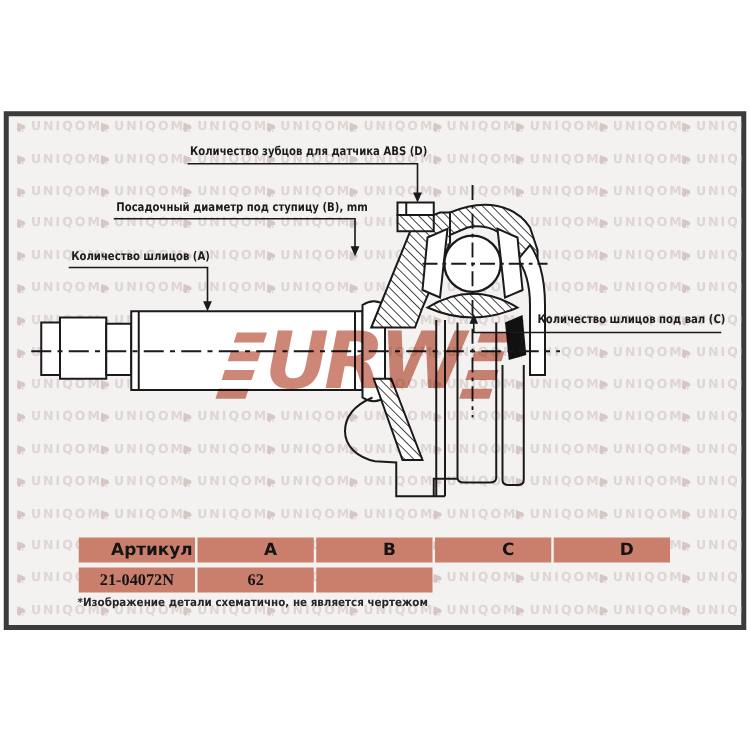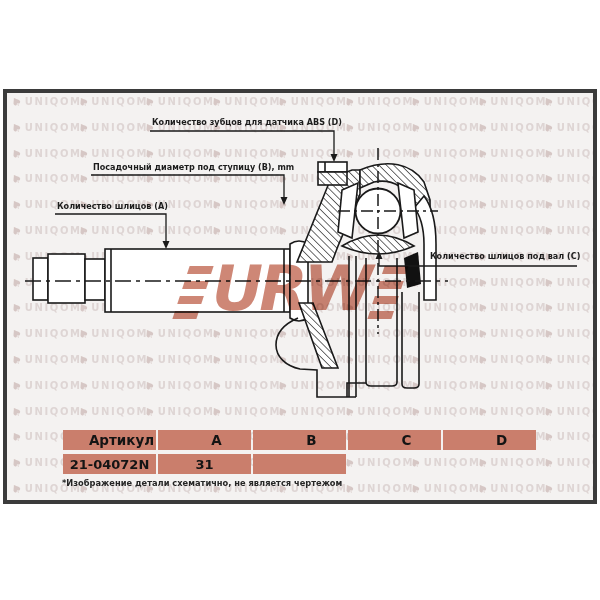--- a/index.html
+++ b/index.html
@@ -45,21 +45,21 @@
   
   .spec{
     position:absolute;left:63px;top:430px;z-index:4;display:grid;
     grid-template-columns:repeat(5,93px);column-gap:2px;row-gap:4px;
   }
   .cell{
     height:20px;background:#ca7e6c;color:#141414;display:flex;align-items:center;
     justify-content:center;font-weight:bold;
   }
   .cell.h{font-size:13.5px;padding-left:24px;}
-  .cell.v{font-size:13px;}
+  .cell.v{font-size:13px;font-family:Liberation Serif, serif;}
   .footnote{
     position:absolute;left:62px;top:478px;z-index:4;font-size:9px;font-weight:bold;
     color:#252525;white-space:nowrap;transform:scaleX(0.92);transform-origin:0 50%;
   }
 </style>
 </head>
 <body>
 
 <div class="panel">
   <div class="wm-layer" id="wm-layer">
@@ -733,17 +733,17 @@
 <div class="callout" style="left:57px;top:200px">Количество шлицов (A)</div>
 <div class="callout" style="left:430px;top:250px">Количество шлицов под вал (C)</div>
 
 <div class="spec">
   <div class="cell h">Артикул</div>
   <div class="cell h">A</div>
   <div class="cell h">B</div>
   <div class="cell h">C</div>
   <div class="cell h">D</div>
   <div class="cell v">21-04072N</div>
-  <div class="cell v">31</div>
+  <div class="cell v">62</div>
   <div class="cell v"></div>
 </div>
 
 <div class="footnote">*Изображение детали схематично, не является чертежом</div>
 
 </body></html>

